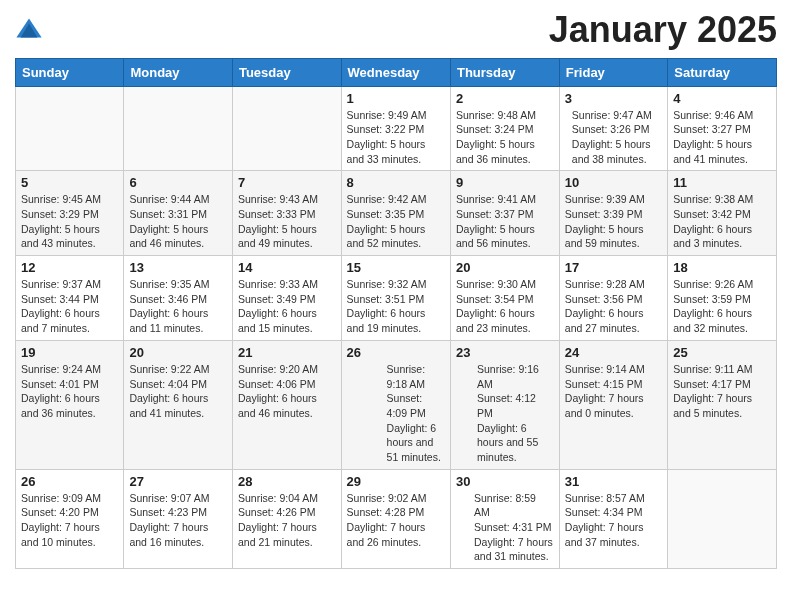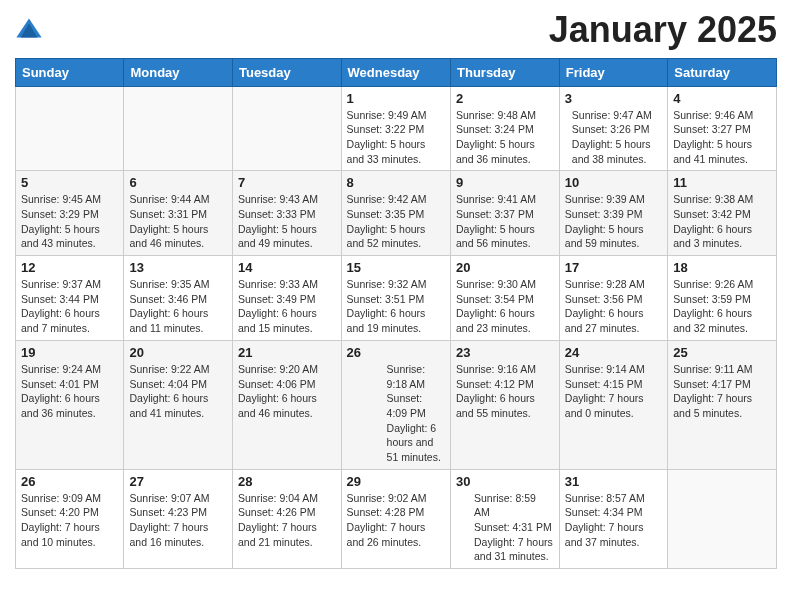--- a/index.html
+++ b/index.html
@@ -265,21 +265,21 @@
 Daylight: 6 hours and 46 minutes.</div>
         </td>
         <td>
           <div class="day-number">26</div>
           <div class="day-info" style="white-space: pre-line; margin-left: 40px;">Sunrise: 9:18 AM
 Sunset: 4:09 PM
 Daylight: 6 hours and 51 minutes.</div>
         </td>
         <td>
           <div class="day-number">23</div>
-          <div class="day-info" style="white-space: pre-line;">Sunrise: 9:16 AM
+          <div class="day-info" style="white-space: pre-line; margin-left: 21px;">Sunrise: 9:16 AM
 Sunset: 4:12 PM
 Daylight: 6 hours and 55 minutes.</div>
         </td>
         <td>
           <div class="day-number">24</div>
           <div class="day-info" style="white-space: pre-line;">Sunrise: 9:14 AM
 Sunset: 4:15 PM
 Daylight: 7 hours and 0 minutes.</div>
         </td>
         <td>

